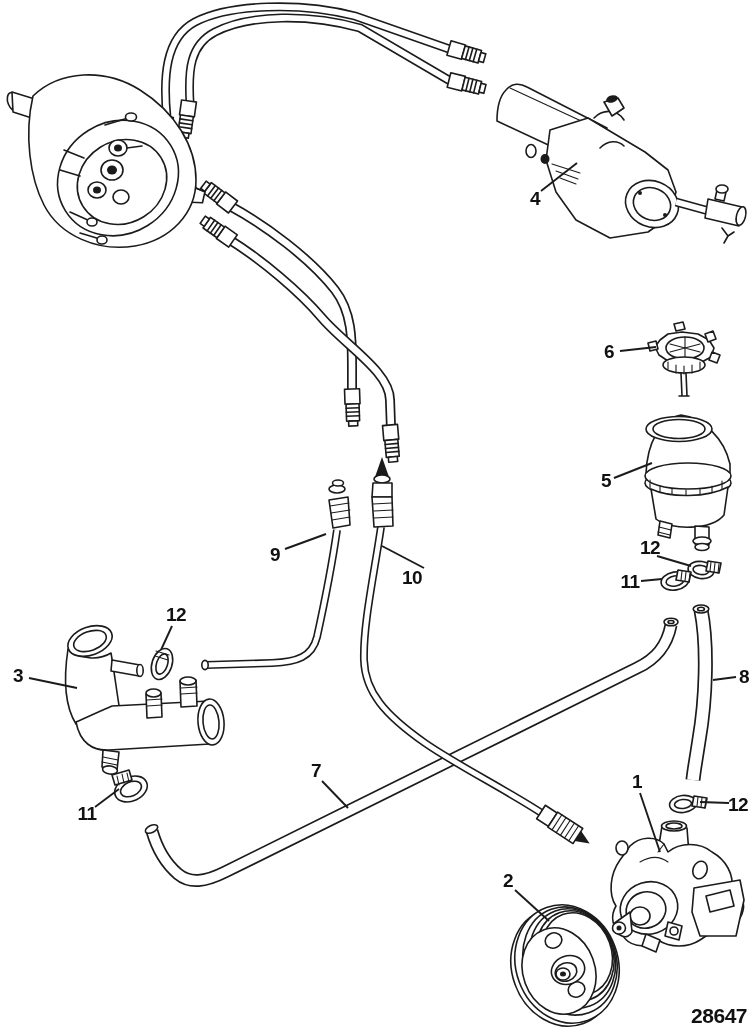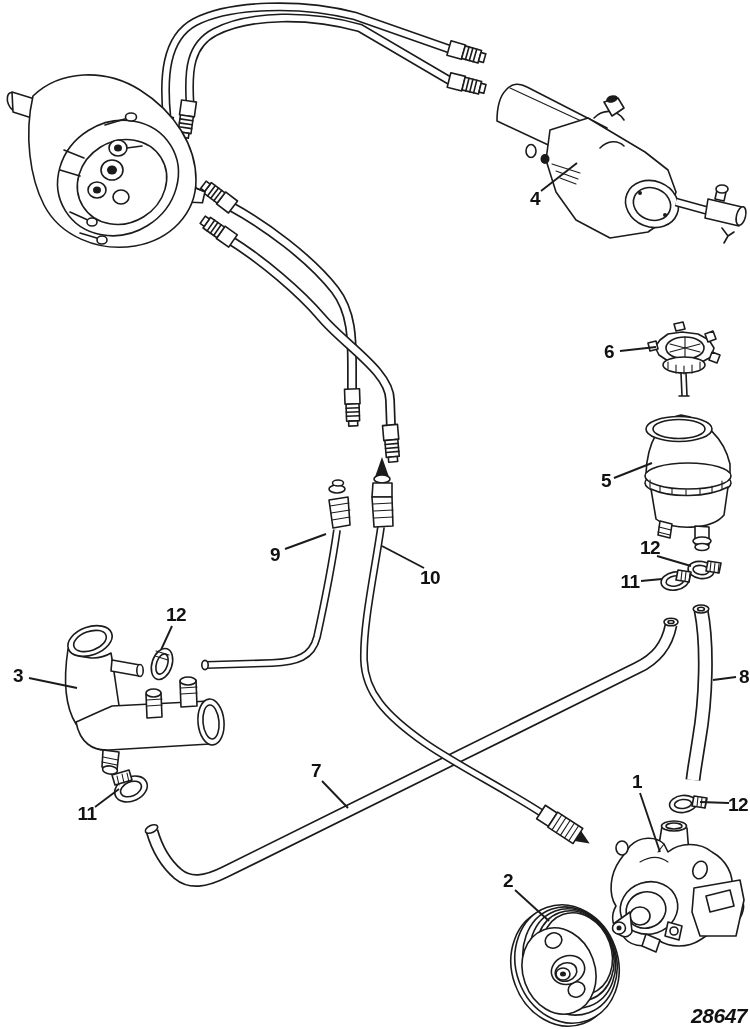--- a/index.html
+++ b/index.html
@@ -8,21 +8,21 @@
   .stage svg{position:absolute;left:0;top:0;}
   .ln{fill:none;stroke:#1b1b1b;stroke-width:1.6;stroke-linecap:round;stroke-linejoin:round;}
   .th{fill:none;stroke:#1b1b1b;stroke-width:1.1;stroke-linecap:round;}
   .fw{fill:#ffffff;stroke:#1b1b1b;stroke-width:1.6;stroke-linejoin:round;}
   .fd{fill:#1b1b1b;stroke:none;}
   .tube-o{fill:none;stroke:#1b1b1b;stroke-linecap:butt;}
   .tube-i{fill:none;stroke:#ffffff;stroke-linecap:butt;}
   .leader{stroke:#1b1b1b;stroke-width:1.9;}
   .callout{position:absolute;transform:translate(-50%,-50%);
            font-weight:700;font-size:19px;color:#111;letter-spacing:-0.5px;white-space:nowrap;}
-  .partnum{position:absolute;font-weight:700;font-size:21px;color:#111;letter-spacing:-0.5px;font-style:italic;}
+  .partnum{position:absolute;font-weight:700;font-size:21px;color:#111;letter-spacing:-0.5px;}
 </style>
 </head>
 <body>
 
 <div class="stage">
 
 <svg width="750" height="1029" viewBox="0 0 750 1029">
   <defs>
     <g id="fitrib">
       <path class="fw" d="M0,-7.5 L15,-7.5 L15,7.5 L0,7.5 Z"></path>
@@ -285,21 +285,21 @@
 
   <div class="callout" style="left:637px;top:782px">1</div>
   <div class="callout" style="left:508px;top:881px">2</div>
   <div class="callout" style="left:18px;top:676px">3</div>
   <div class="callout" style="left:535px;top:199px">4</div>
   <div class="callout" style="left:606px;top:481px">5</div>
   <div class="callout" style="left:609px;top:352px">6</div>
   <div class="callout" style="left:316px;top:771px">7</div>
   <div class="callout" style="left:744px;top:677px">8</div>
   <div class="callout" style="left:275px;top:555px">9</div>
-  <div class="callout" style="left:430px;top:578px">10</div>
+  <div class="callout" style="left:412px;top:578px">10</div>
   <div class="callout" style="left:87px;top:814px">11</div>
   <div class="callout" style="left:630px;top:582px">11</div>
   <div class="callout" style="left:176px;top:615px">12</div>
   <div class="callout" style="left:650px;top:548px">12</div>
   <div class="callout" style="left:738px;top:805px">12</div>
 
   <div class="partnum" style="right:3px;top:1004px">28647</div>
 </div>
 
 </body></html>

